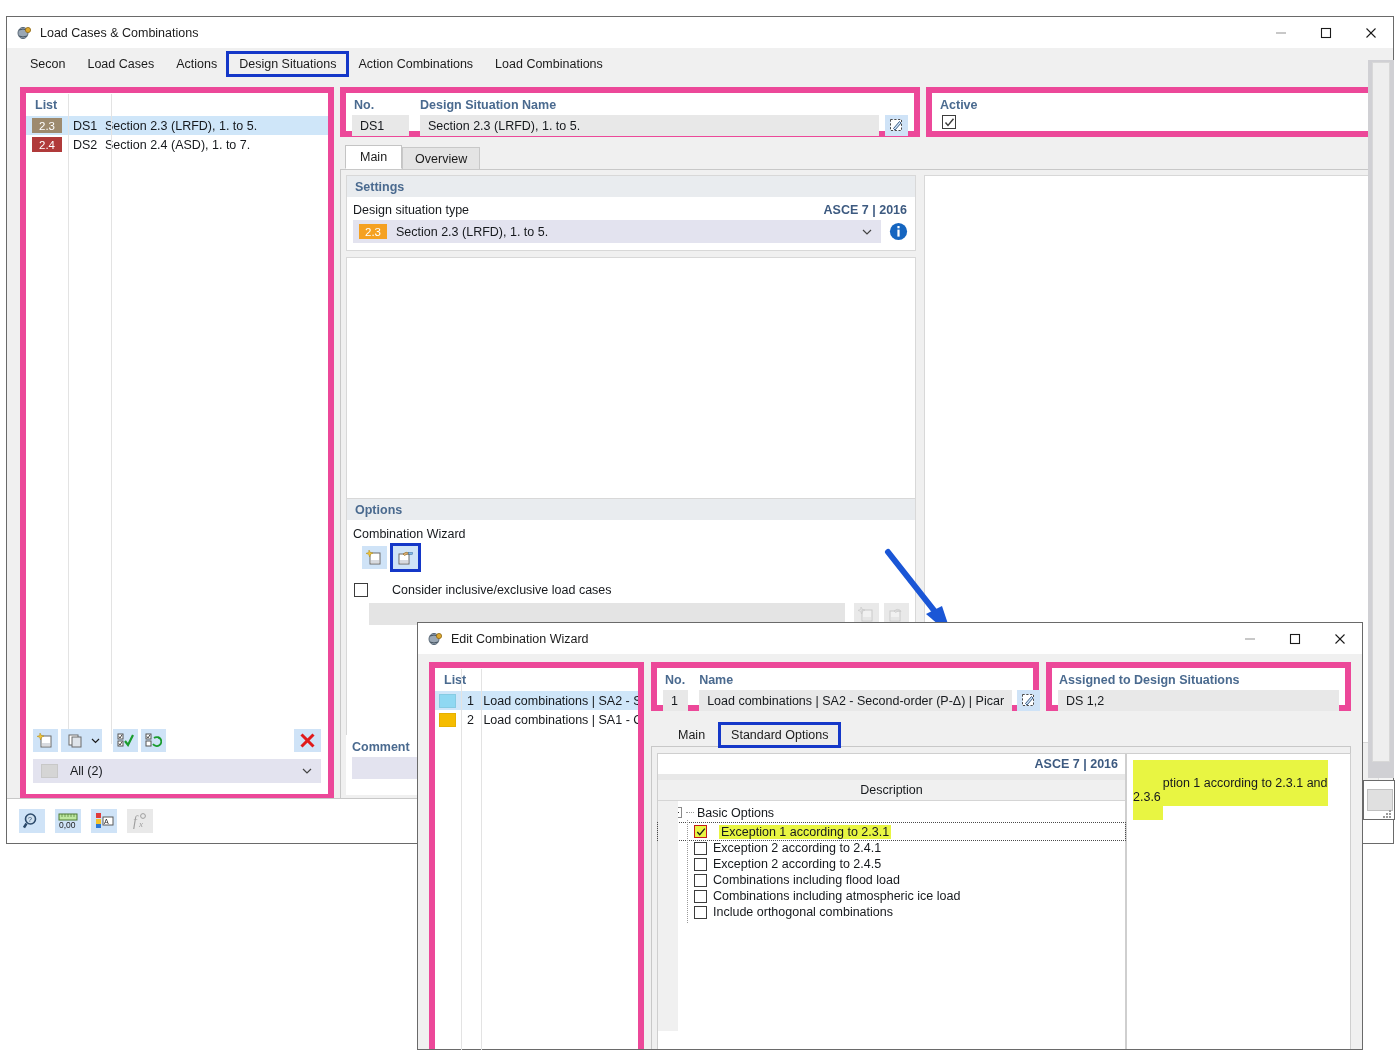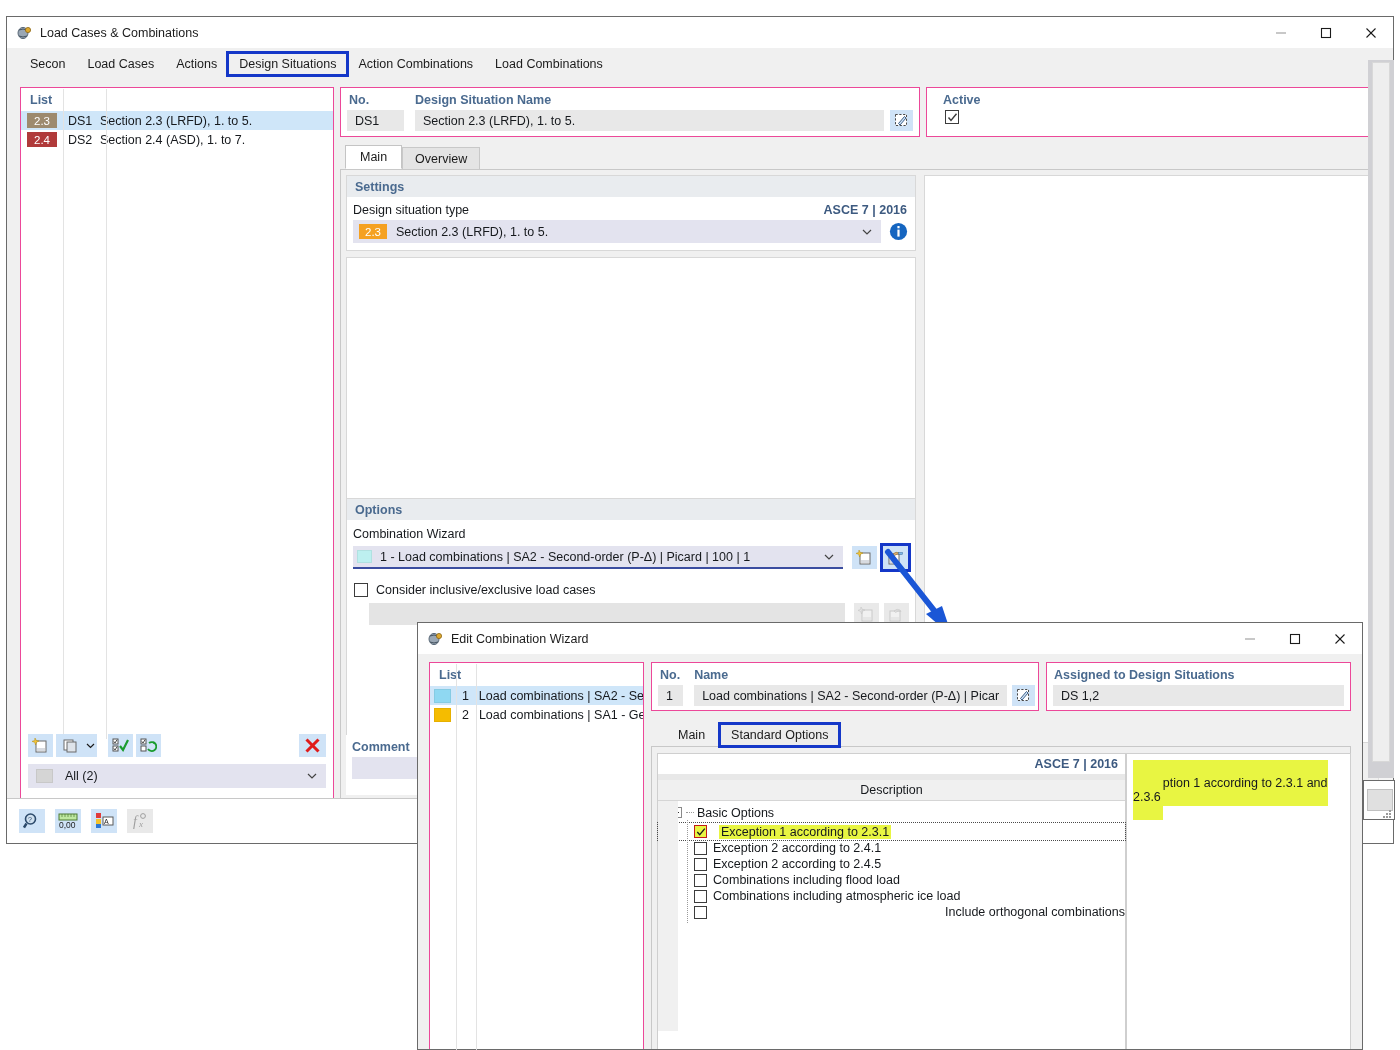--- a/index.html
+++ b/index.html
@@ -44,21 +44,21 @@
   }
   .tab.active {
     background:#ffffff;
     border:1px solid #c4c4c4;
     border-bottom-color:#ffffff;
     height:24px;
   }
   .tab.highlight { outline: 3px solid #1437c8; outline-offset:-1px; z-index:4; background:#f0f0f0; }
 
   
-  .panel { background:#ffffff; border:1px solid #ec4899; }
+  .panel { background:#ffffff; border:6px solid #ec4899; }
   .panel-label { font-size:12.5px; font-weight:bold; color:#4a6a8f; padding:5px 8px 3px 8px; }
   .field {
     background:#e8e8e8; border:1px solid #e8e8e8;
     height:22px; display:flex; align-items:center; padding:0 7px;
     font-size:12.5px; color:#16191d;
   }
   .field.lav { background:#e3e3ef; border-color:#e3e3ef; }
   .sectionbar {
     background:#e9ecef; height:21px; display:flex; align-items:center;
     padding-left:8px; font-weight:bold; color:#4a6a8f; font-size:12.5px;
@@ -248,21 +248,21 @@
                 <svg width="15" height="15" viewBox="0 0 15 15">
                   <rect x="1.5" y="1.5" width="11" height="11" fill="#fff" stroke="#4a4a4a" stroke-dasharray="2.2 1.6"></rect>
                   <path d="M4.5 10.5 L10.5 3.5 L12 5 L6 12z" fill="#cfe3f7" stroke="#2a4f7a" stroke-width="0.9"></path>
                 </svg>
               </div>
             </div>
           </div>
         </div>
       </div>
 
-      <div class="panel" style="position:absolute; left:919px; top:12px; width:461px; height:50px;padding-left:8px;">
+      <div class="panel" style="position:absolute; left:919px; top:12px; width:461px; height:50px;">
         <div class="panel-label">Active</div>
         <div style="padding-left:10px;">
           <span class="cb" style="width:14px; height:14px;">
             <svg width="11" height="11" viewBox="0 0 11 11">
                 <path d="M1.5 5.5 L4 8.5 L9.5 1.8" fill="none" stroke="#3b3b3b" stroke-width="1.4"></path>
               </svg>
           </span>
         </div>
       </div>
 
@@ -306,49 +306,40 @@
       <div style="position:absolute; left:339px; top:182px; width:570px; height:293px; background:#ffffff; border:1px solid #d8d8d8;"></div>
 
       <div style="position:absolute; left:339px; top:422px; width:570px; height:0;"></div>
 
       <div style="position:absolute; left:339px; top:423px; width:570px; height:245px; background:#ffffff; border:1px solid #d8d8d8;">
         <div class="sectionbar">Options</div>
         <div style="padding:7px 0 0 6px;">
           <span>Combination Wizard</span>
         </div>
         <div style="display:flex; align-items:center; padding:4px 6px 0 6px;">
-          <div class="combo underlined" style="flex:1; height:23px; padding-left:4px;">
-            <span class="swatch" style="background:#bdf0f0; margin-left:0px; width:15px; height:13px;"></span>
-            <span style="margin-left:8px;">1 - Load combinations | SA2 - Second-order (P-Δ) | Picard | 100 | 1</span>
-            <span class="chev">
-              <svg width="10" height="8" viewBox="0 0 10 8">
-                  <path d="M1 2 L5 6 L9 2" fill="none" stroke="#444" stroke-width="1.2"></path>
-                </svg>
-            </span>
-          </div>
           <div class="tbtn lit" style="margin-left:9px; width:25px; height:23px;">
             <svg width="17" height="17" viewBox="0 0 17 17">
               <rect x="4" y="4" width="10" height="11" fill="#fff" stroke="#6b6b6b"></rect>
               <rect x="5" y="11" width="8" height="3" fill="#d8dbe0"></rect>
               <path d="M3 1 l1.3 2.4 L7 4 l-2.4 1.2 L3.6 8 L2.7 5.3 L0 4.4 l2.7 -1z" fill="#f2c335" stroke="#b08c14" stroke-width="0.5"></path>
             </svg>
           </div>
           <div class="tbtn lit blue-ring" style="margin-left:5px; width:27px; height:25px;">
             <svg width="17" height="17" viewBox="0 0 17 17">
               <rect x="2" y="5" width="10" height="10" fill="#fff" stroke="#6b6b6b"></rect>
               <rect x="3" y="11" width="8" height="3" fill="#d8dbe0"></rect>
               <path d="M6 5 q3 -3 6 -1 l1 1.5 q-3 -1.5 -5.5 1z" fill="#e0b07a" stroke="#8a6414" stroke-width="0.6"></path>
               <rect x="11.5" y="3.5" width="4" height="2" fill="#7fb8e8" stroke="#3a6d9e" stroke-width="0.5"></rect>
             </svg>
           </div>
         </div>
 
         <div style="display:flex; align-items:center; padding:13px 0 0 7px;">
           <span class="cb" style="width:14px; height:14px;"></span>
-          <span style="margin-left:8px;">Consider inclusive/exclusive load cases</span>
+          <span style="margin-left:24px;">Consider inclusive/exclusive load cases</span>
         </div>
 
         <div style="display:flex; align-items:center; padding:6px 6px 0 22px;">
           <div class="field" style="flex:1; height:22px; background:#e4e4e4; border-color:#e4e4e4;"></div>
           <div class="tbtn dim" style="margin-left:9px; width:25px; height:22px;">
             <svg width="17" height="17" viewBox="0 0 17 17" opacity="0.4">
               <rect x="4" y="4" width="10" height="11" fill="#fff" stroke="#9a9a9a"></rect>
               <rect x="5" y="11" width="8" height="3" fill="#e2e2e2"></rect>
               <path d="M3 1 l1.3 2.4 L7 4 l-2.4 1.2 L3.6 8 L2.7 5.3 L0 4.4 l2.7 -1z" fill="none" stroke="#9a9a9a" stroke-width="0.7"></path>
             </svg>
@@ -550,21 +541,21 @@
             <span style="margin-left:6px;">Exception 2 according to 2.4.5</span>
           </div>
           <div class="treerow" style="padding-left:36px; height:16px;">
             <span class="cb"></span>
             <span style="margin-left:6px;">Combinations including flood load</span>
           </div>
           <div class="treerow" style="padding-left:36px; height:16px;">
             <span class="cb"></span>
             <span style="margin-left:6px;">Combinations including atmospheric ice load</span>
           </div>
-          <div class="treerow" style="padding-left:36px; height:16px;justify-content:space-between;">
+          <div class="treerow" style="padding-left:36px; height:16px;">
             <span class="cb"></span>
             <span style="margin-left:6px;">Include orthogonal combinations</span>
           </div>
 
           <div style="position:absolute; left:29px; top:19px; width:1px; height:103px; border-left:1px dotted #9a9a9a;"></div>
         </div>
       </div>
 
       <div style="position:absolute; left:708px; top:99px; right:11px; bottom:0; background:#ffffff; border:1px solid #cfcfcf; border-bottom:none;">
         <div class="panel-label" style="padding-left:7px;">Parameters</div>

